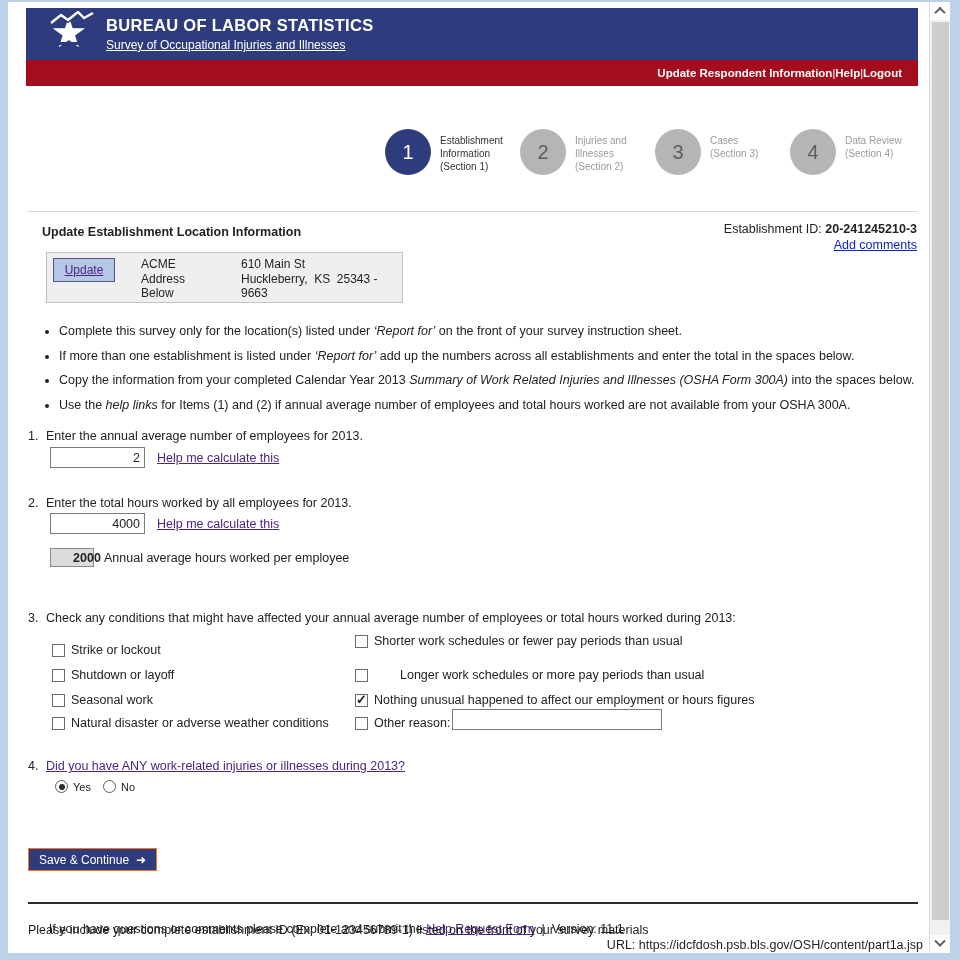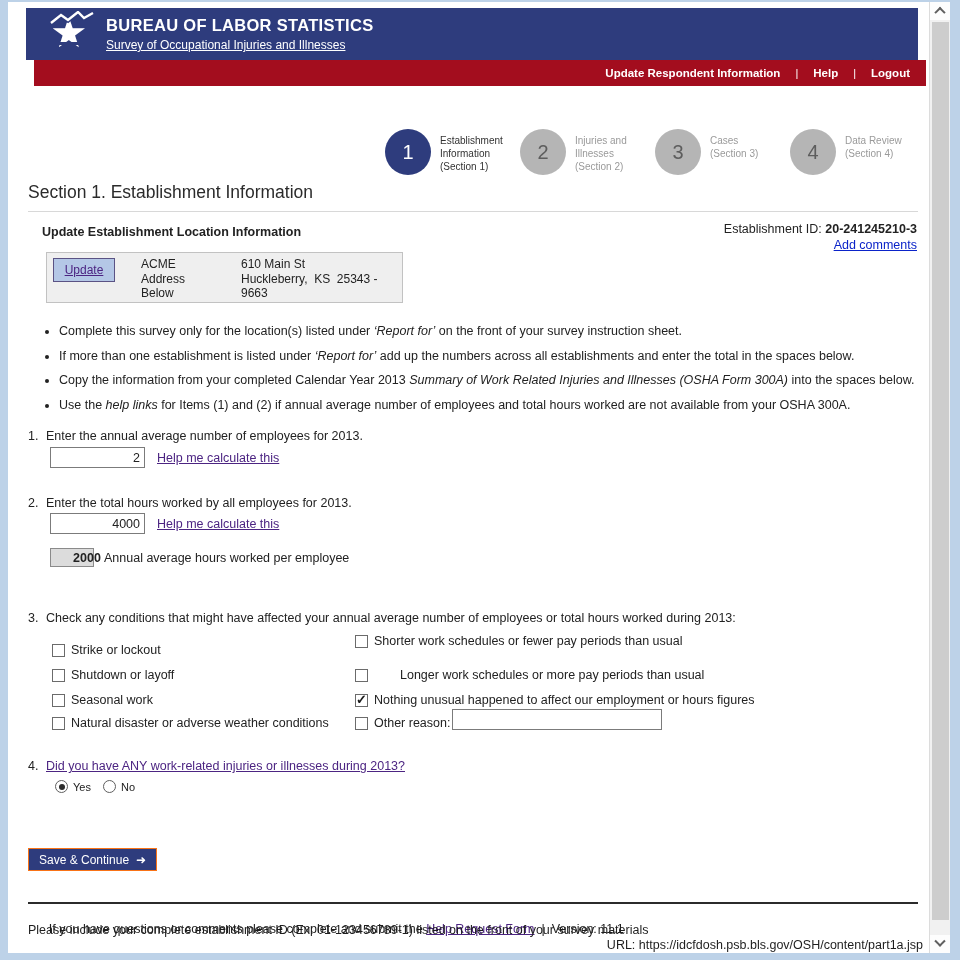--- a/index.html
+++ b/index.html
@@ -10,21 +10,21 @@
   
   .masthead { position:absolute; left:18px; top:6px; width:892px; height:52px; background:#2e3c7d; display:flex; align-items:center; }
   .logo { position:relative; width:48px; height:46px; margin-left:22px; margin-right:10px; }
   .logo .star { position:absolute; left:2px; top:-1px; font-size:42px; line-height:46px; color:#fff; }
   .logo .stripe { position:absolute; left:0; width:48px; height:3px; background:#2e3c7d; }
   .logo svg.zig { position:absolute; left:2px; top:0; }
   .m-title { font-size:16.5px; font-weight:bold; color:#fff; letter-spacing:.3px; }
   .m-sub { font-size:12px; color:#fff; margin-top:3px;text-decoration:underline; }
 
   
-  .redbar { position:absolute; left:18px; top:58px; width:892px; height:26px; background:#a30d1e; display:flex; justify-content:flex-end; align-items:center; gap:15px; padding-right:16px;margin-left:8px; }
+  .redbar { position:absolute; left:18px; top:58px; width:892px; height:26px; background:#a30d1e; display:flex; justify-content:flex-end; align-items:center; padding-right:16px; }
   .redbar a { color:#fff; font-size:11.5px; font-weight:bold; text-decoration:none; cursor:pointer; }
   .redbar .sep { color:#fff; font-size:11px; }
 
   
   .steps { position:absolute; left:0; top:127px; width:921px; height:60px; }
   .step { position:absolute; display:flex; }
   .circle { width:46px; height:46px; border-radius:50%; background:#b5b5b5; color:#5d5d5d; font-size:20px; display:flex; align-items:center; justify-content:center; flex:0 0 46px; }
   .circle.checked { background:#2e3c7d; color:#fff; }
   .slabel { margin-left:9px; padding-top:5px; font-size:10px; line-height:13px; color:#9a9a9a; white-space:pre-line; }
   .slabel.checked { color:#333; }
@@ -131,21 +131,20 @@
         <div class="slabel">Cases
 (Section 3)</div>
       </div>
       <div class="step" style="left:782px;">
         <div class="circle">4</div>
         <div class="slabel">Data Review
 (Section 4)</div>
       </div>
     </div>
 
-    <div class="sec-title">Section 1. Establishment Information</div>
     <div class="rule1"></div>
 
     <div class="upd-head">Update Establishment Location Information</div>
     <div class="estid">
       <span>Establishment ID:&nbsp;</span><b>20-241245210-3</b>
       <a class="addcomments">Add comments</a>
     </div>
 
     <div class="locbox">
       <div class="updbtn">

